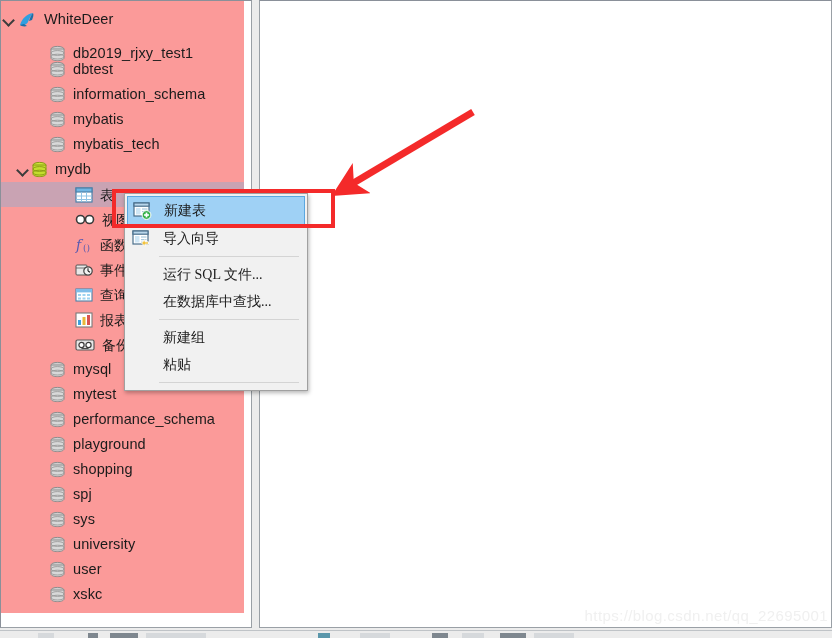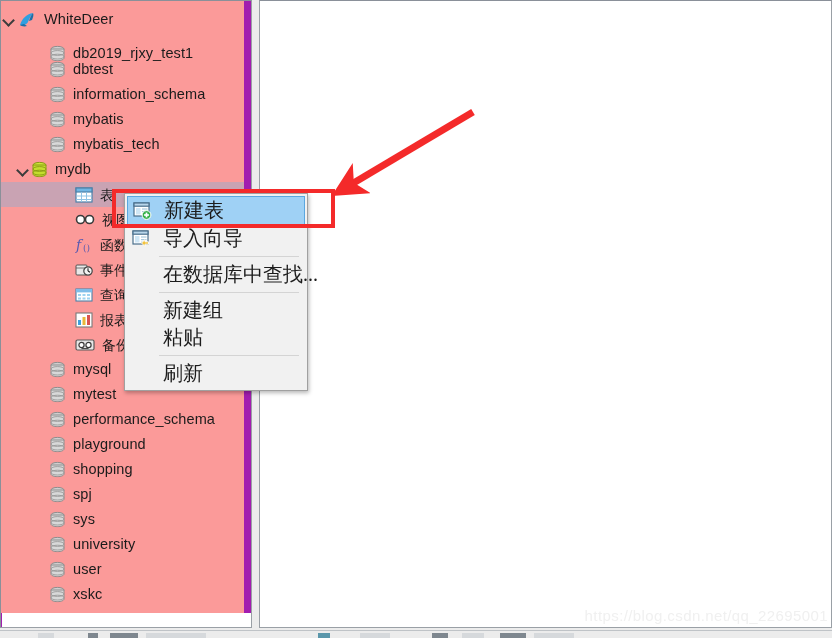--- a/index.html
+++ b/index.html
@@ -23,21 +23,21 @@
     overflow: hidden;
   }
 
   
   .nav-pane {
     position: absolute;
     left: 0px;
     top: 0px;
     width: 252px;
     height: 628px;
-    background: #a21caf;
+    background: #ffffff;
     border: 1px solid #9aa0a6;
     border-top-color: #8a9099;
     border-left-color: #8a9099;
     box-sizing: border-box;
     overflow: hidden;
   }
   .nav-inner {
     position: absolute;
     left: 0; top: 0;
     width: 243px;
@@ -172,21 +172,21 @@
     height: 29px;
   }
   .ctx-icon-slot {
     width: 26px;
     flex: 0 0 26px;
     display: flex;
     align-items: center;
     justify-content: center;
   }
   .ctx-text {
-    font-size: 20px;
+    font-size: 14px;
     color: #1c1c1c;
     padding-left: 8px;
     font-family: Liberation Serif, serif;
   }
   .ctx-sep {
     height: 1px;
     background: #d4d4d4;
     margin: 4px 8px 4px 34px;
   }
 
@@ -545,36 +545,36 @@
             <line x1="9" y1="9.6" x2="14.5" y2="9.6" stroke="#a8c8dd" stroke-width="1.2"></line>
             <line x1="9" y1="12.2" x2="14.5" y2="12.2" stroke="#a8c8dd" stroke-width="1.2"></line>
             <path d="M9.5 13 L13 9.6 L13 11.8 L16.5 11.8 L16.5 14.2 L13 14.2 L13 16.4 Z" fill="#f2c23d" stroke="#ffffff" stroke-width=".9"></path>
           </svg>
         </span>
         <span class="ctx-text">导入向导</span>
       </div>
       <div class="ctx-sep"></div>
       <div class="ctx-item">
         <span class="ctx-icon-slot"></span>
+        <span class="ctx-text">运行 SQL 文件...</span>
+      </div>
+      <div class="ctx-item">
+        <span class="ctx-icon-slot"></span>
         <span class="ctx-text">在数据库中查找...</span>
       </div>
       <div class="ctx-sep"></div>
       <div class="ctx-item">
         <span class="ctx-icon-slot"></span>
         <span class="ctx-text">新建组</span>
       </div>
       <div class="ctx-item">
         <span class="ctx-icon-slot"></span>
         <span class="ctx-text">粘贴</span>
       </div>
       <div class="ctx-sep"></div>
-      <div class="ctx-item">
-        <span class="ctx-icon-slot"></span>
-        <span class="ctx-text">刷新</span>
-      </div>
     </div>
 
   <div class="ann-rect"></div>
   <svg class="ann-arrow" viewBox="0 0 832 638">
     <defs>
       <marker id="arrowhead" markerWidth="5" markerHeight="5" refX="3.6" refY="2.5" orient="auto">
         <path d="M5,2.5 L0,0 L1.3,2.5 L0,5 Z" fill="#f42a2a"></path>
       </marker>
     </defs>
     <line id="arrow-line" stroke="#f42a2a" stroke-width="7" marker-end="url(#arrowhead)" x1="473" y1="112" x2="340" y2="191"></line>

